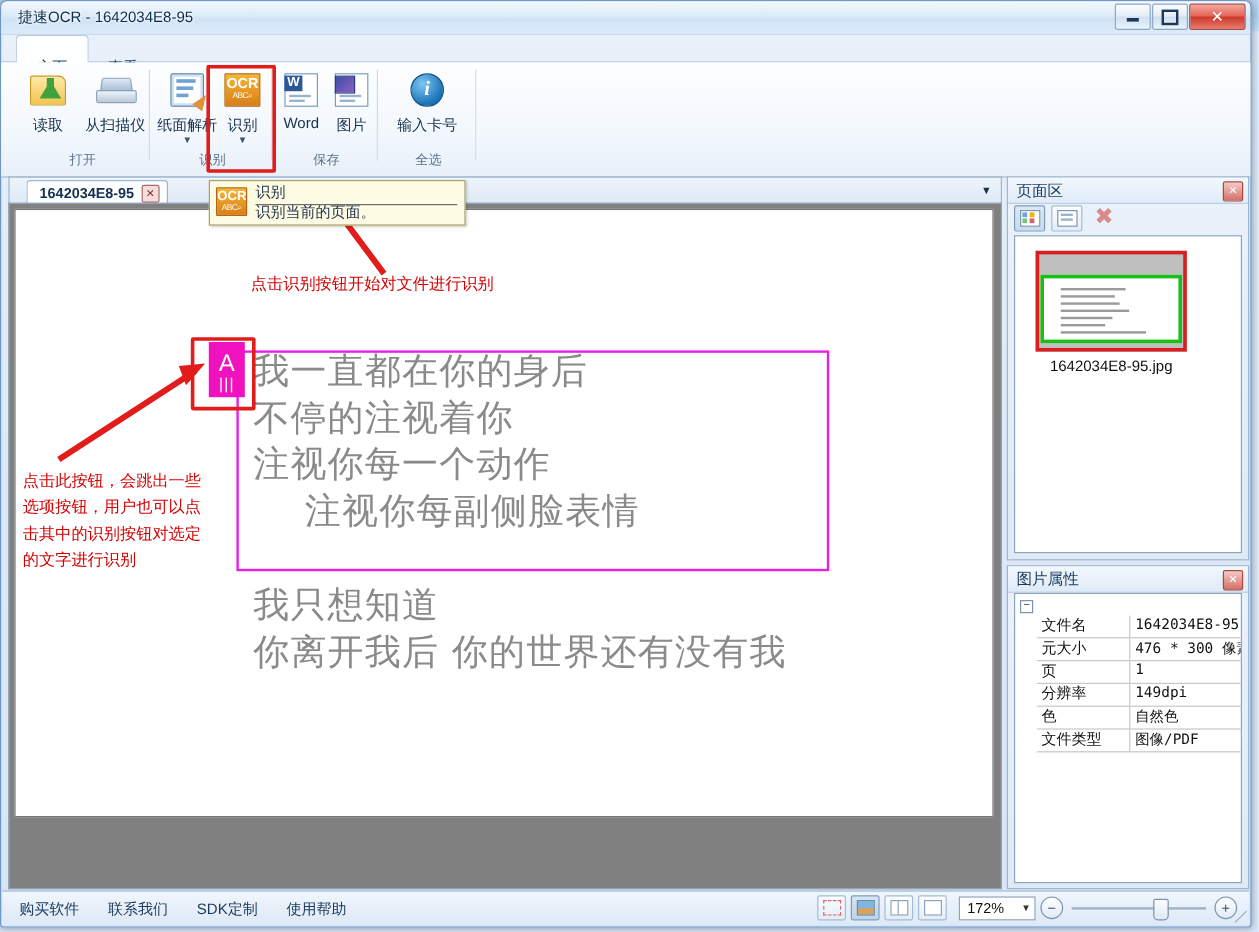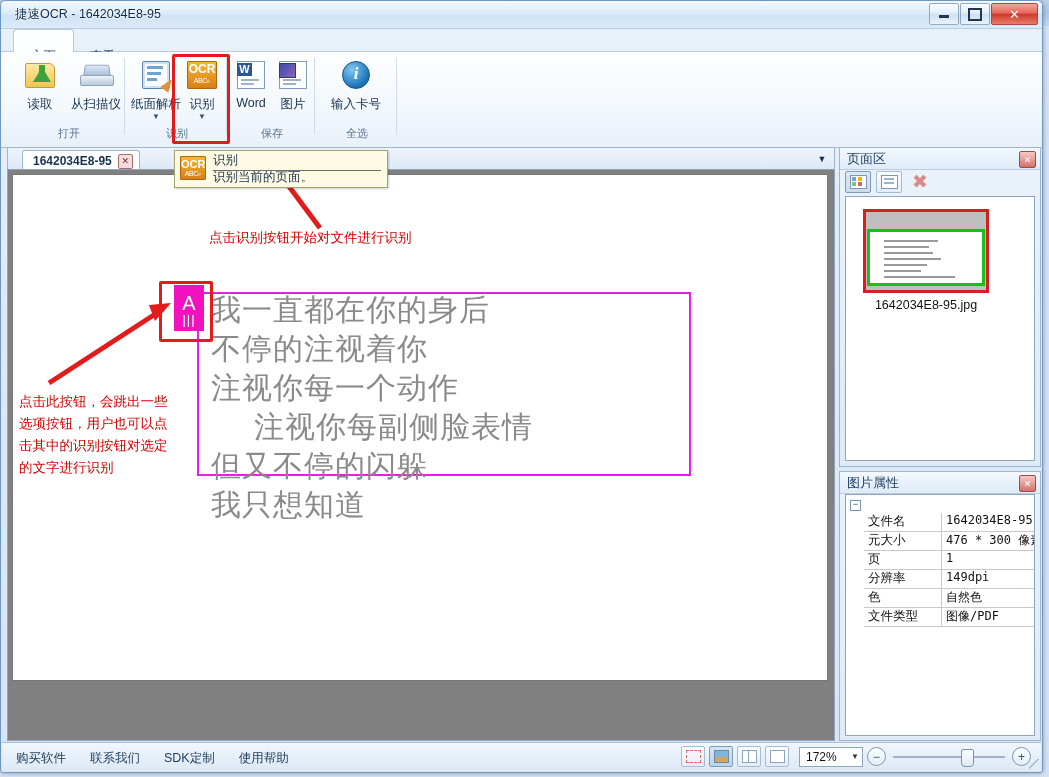--- a/index.html
+++ b/index.html
@@ -576,22 +576,22 @@
         <svg class="arrow" style="left:10px; top:122px; width:160px; height:100px;">
           <line x1="26" y1="86" x2="140" y2="12" stroke="#e21b1b" stroke-width="5"></line>
           <polygon points="148,6 132,24 126,8" fill="#e21b1b"></polygon>
         </svg>
 
         <div class="docbox" style="left:184px; top:117px; width:490px; height:180px;">
           <div class="docline" style="position:absolute; left:12px; top:-5px;">我一直都在你的身后</div>
           <div class="docline" style="position:absolute; left:12px; top:34px;">不停的注视着你</div>
           <div class="docline" style="position:absolute; left:12px; top:73px;">注视你每一个动作</div>
           <div class="docline" style="position:absolute; left:12px; top:112px;margin-left:43px;">注视你每副侧脸表情</div>
-          <div class="docline" style="position:absolute; left:12px; top:151px;">但又不停的闪躲</div>
           <div class="docline" style="position:absolute; left:12px; top:190px;">我只想知道</div>
+          <div class="docline" style="position:absolute; left:12px; top:229px;">你离开我后 你的世界还有没有我</div>
         </div>
 
         <div class="abadge" style="left:161px; top:110px;">
           <span>A</span>
           <span class="legs">|||</span>
         </div>
         <div class="hl-box" style="left:146px; top:106px; width:48px; height:55px;"></div>
       </div>
     </div>
 

